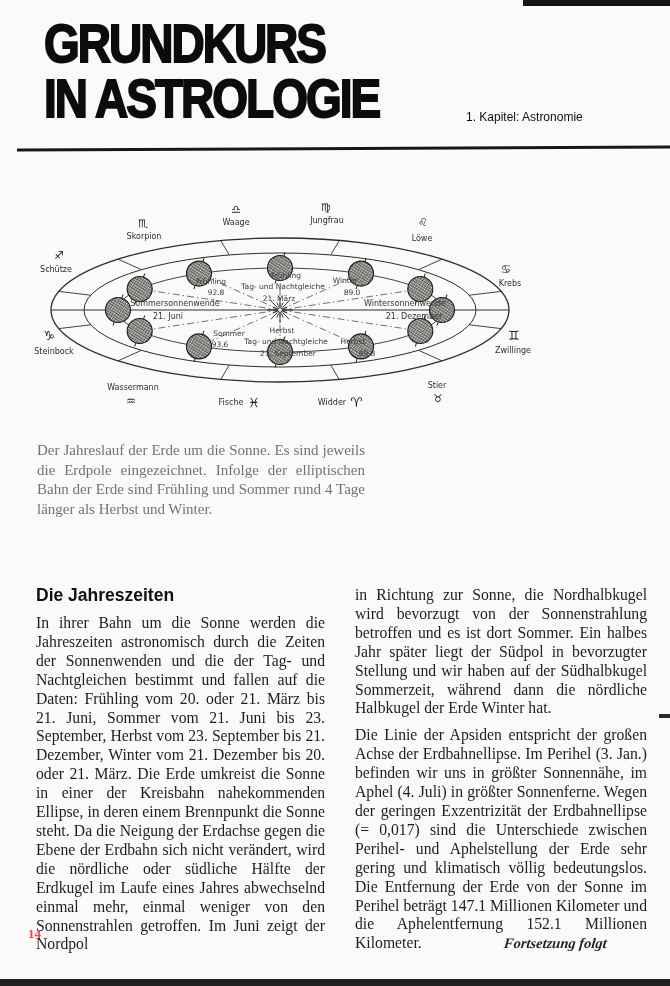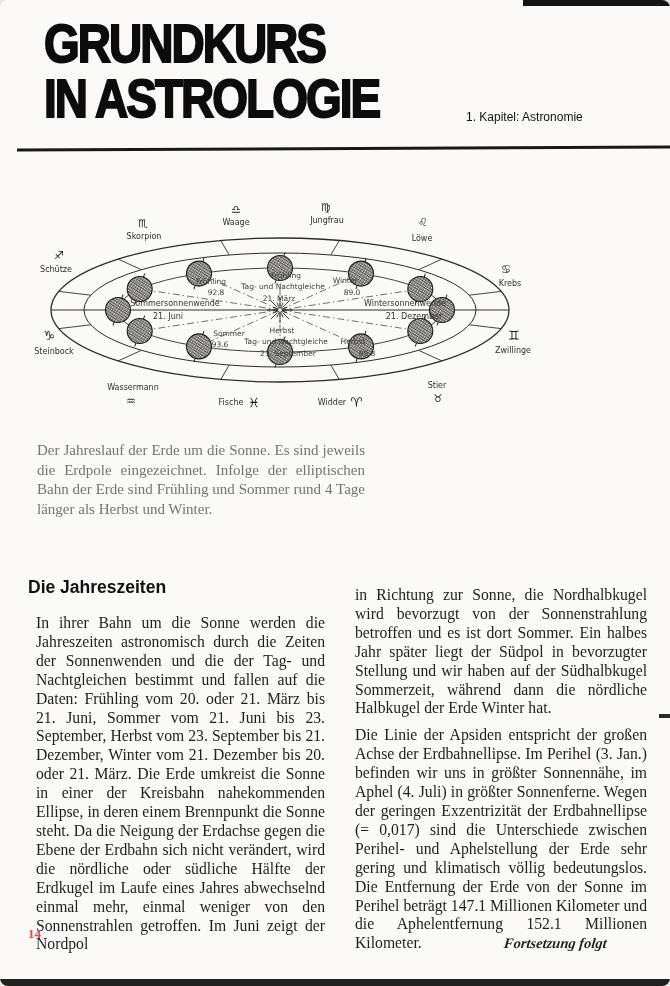--- a/index.html
+++ b/index.html
@@ -1,17 +1,17 @@
 <!DOCTYPE html>
 <html><head>
 <meta charset="utf-8">
 <style>
   html,body{margin:0;padding:0;background:#e9e7e2;}
   .page{position:relative;width:670px;height:986px;background:#fbfaf8;overflow:hidden;
-        color:#1c1c1c;font-family:"Liberation Serif",serif;border-radius:8px;}
+        color:#1c1c1c;font-family:"Liberation Serif",serif;}
   .bar-top{position:absolute;left:523px;top:0;width:147px;height:6px;background:#141414;}
   .title{position:absolute;left:44px;top:16px;margin:0;
          font-family:"Liberation Sans",sans-serif;font-weight:bold;
          font-size:46px;line-height:47px;letter-spacing:-2px;color:#0c0c0c;
          -webkit-text-stroke:1.6px #0c0c0c;
          transform:scaleY(1.18);transform-origin:left top;}
   .chapter{position:absolute;left:466px;top:110px;
            font-family:"Liberation Sans",sans-serif;font-size:12px;color:#101010;}
   .rule{position:absolute;left:17px;top:147px;width:653px;height:3px;background:#181818;
         transform:rotate(-0.25deg);}
@@ -27,21 +27,21 @@
   .sunrays{stroke:#222;stroke-width:0.9;fill:none;}
   .suncore{fill:#fffdf8;stroke:#222;stroke-width:1;}
   .dsym{font-family:"DejaVu Sans",sans-serif;font-size:11px;fill:#1e1e1e;text-anchor:middle;}
   .dsym.big{font-size:13px;}
   .dname{font-family:"DejaVu Sans",sans-serif;font-size:8px;fill:#2e2e2e;text-anchor:middle;}
   .dlab{font-family:"DejaVu Sans",sans-serif;font-size:7.5px;fill:#3c3c3c;text-anchor:middle;}
   .dlab.sol{font-size:8px;fill:#333;}
 
   .caption{position:absolute;left:28px;top:432px;width:328px;margin:9px;
            font-size:15px;line-height:19.5px;text-align:justify;color:#737373;}
-  .heading{position:absolute;left:28px;top:577px;margin:0;
+  .heading{position:absolute;left:28px;top:577px;margin:8px;
            font-family:"Liberation Sans",sans-serif;font-weight:bold;
            font-size:17.5px;line-height:20px;color:#101010;text-align:right;}
   .col{position:absolute;font-size:15.7px;line-height:18.9px;text-align:justify;color:#1e1e1e;}
   .col p{margin:8px;}
   .colL{left:28px;top:606px;width:305px;}
   .colR{left:347px;top:578px;width:308px;}
   .colR .p2{margin-top:5px;}
   .cont{display:inline-block;margin-left:78px;font-style:italic;font-weight:bold;
         font-size:14.5px;transform:skewX(-6deg);color:#1f1f1f;white-space:nowrap;}
   .pageno{position:absolute;left:28px;top:926px;font-weight:bold;font-size:13px;color:#ef4444;}

